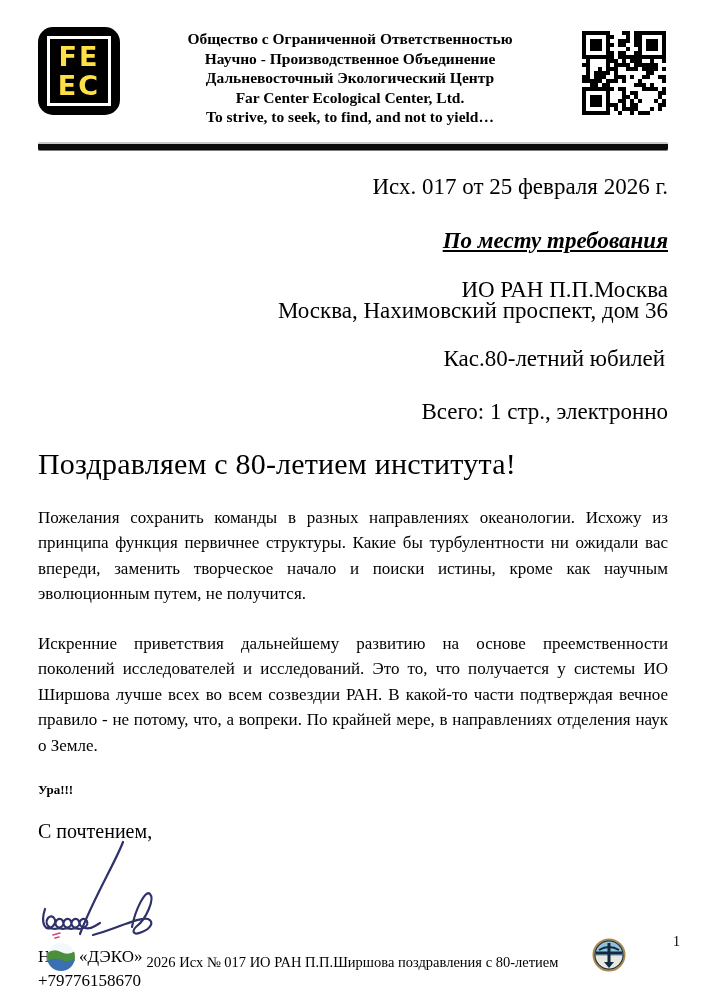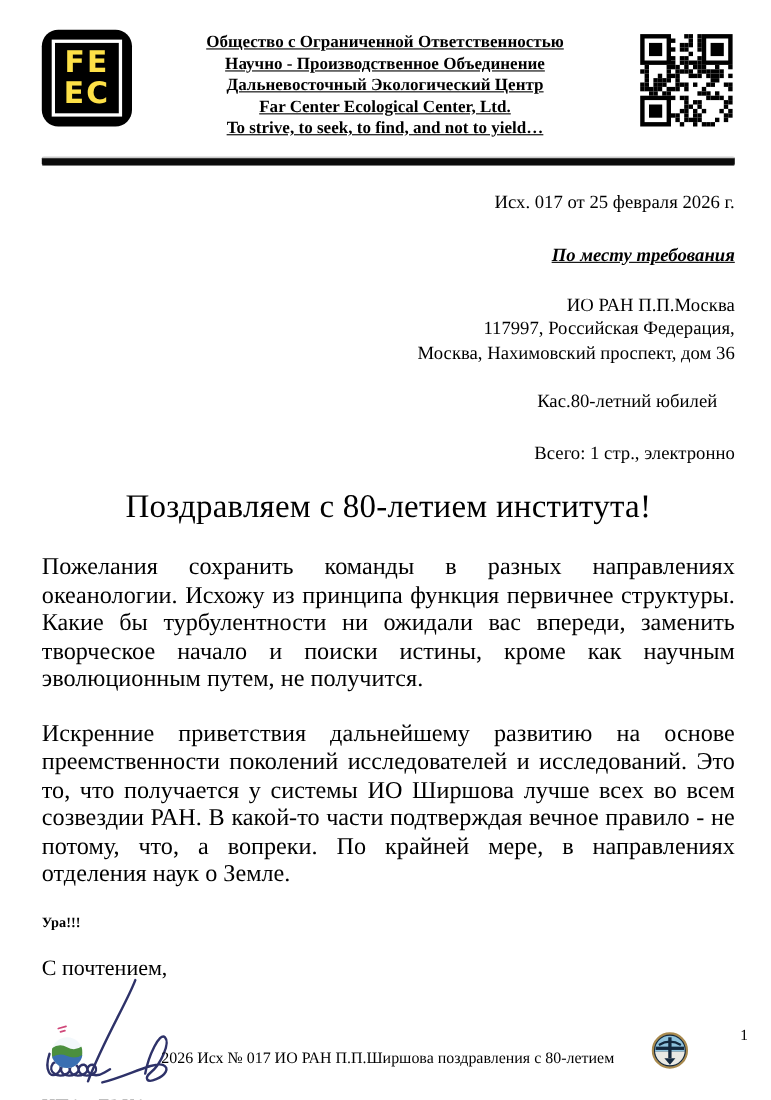--- a/index.html
+++ b/index.html
@@ -55,21 +55,20 @@
     letter-spacing: 2px;
     color: #fde047;
   }
   .org-block {
     flex: 1 1 auto;
     text-align: center;
     font-weight: bold;
     font-size: 15.5px;
     line-height: 19.5px;
     padding: 2px 10px 0 10px;
-    text-decoration: underline;
   }
   .qr-wrap {
     width: 88px;
     height: 88px;
     flex: 0 0 auto;
     margin-top: 2px;
   }
 
   
   .rule {
@@ -77,45 +76,44 @@
     height: 6px;
     background: #0b0b0b;
     border-top: 2px solid #c9c9c9;
     border-bottom: 1px solid #7a7a7a;
     border-radius: 2px;
   }
 
   
   .meta-block {
     text-align: right;
-    font-size: 17px;
+    font-size: 23px;
     font-family: Liberation Serif, serif;
   }
   .ref-line       { margin: 23px 0 0 0; }
   .addressee-line {
     margin: 28px 0 0 0;
     font-weight: bold;
     font-style: italic;
     text-decoration: underline;
   }
   .recipient-block { margin-top: 25px; line-height: 21.5px; }
-  .subject-line    { margin: 24px 16px 0 0; }
+  .subject-line    { margin: 24px 3px 0 0; }
   .total-line      { margin: 27px 0 0 0; }
 
   
   .letter-title {
     margin: 22px 0 0 0;
-    text-align: center;
     font-size: 30px;
     font-weight: normal;
     letter-spacing: 0.2px;
   }
   .para {
     margin: 24px 0 0 0;
-    font-size: 22px;
+    font-size: 17px;
     line-height: 25.5px;
     text-align: justify;
     font-family: Liberation Serif, serif;
   }
   .hurrah-line { margin: 24px 0 0 0; font-size: 13px; font-weight: bold; }
   .closing-line { margin: 22px 0 0 0; font-size: 20px; }
   .signature-svg { display: block; margin: -4px 0 0 0; }
   .signer-block { margin-top: 8px; font-size: 17px; line-height: 23.5px; }
 
   
@@ -318,21 +316,20 @@
         </svg></div>
   </div>
 
   <div class="rule"></div>
 
   <div class="meta-block">
     <p class="ref-line">Исх. 017 от 25 февраля 2026 г.</p>
     <p class="addressee-line">По месту требования</p>
     <div class="recipient-block">
       <div>ИО РАН П.П.Москва</div>
-      <div>117997, Российская Федерация,</div>
       <div>Москва, Нахимовский проспект, дом 36</div>
     </div>
     <p class="subject-line">Кас.80-летний юбилей</p>
     <p class="total-line">Всего: 1 стр., электронно</p>
   </div>
 
   <h1 class="letter-title">Поздравляем с 80-летием института!</h1>
 
   <p class="para">Пожелания сохранить команды в разных направлениях океанологии. Исхожу из принципа функция первичнее структуры. Какие бы турбулентности ни ожидали вас впереди, заменить творческое начало и поиски истины, кроме как научным эволюционным путем, не получится.</p>
   <p class="para">Искренние приветствия дальнейшему развитию на основе преемственности поколений исследователей и исследований. Это то, что получается у системы ИО Ширшова лучше всех во всем созвездии РАН. В какой-то части подтверждая вечное правило - не потому, что, а вопреки. По крайней мере, в направлениях отделения наук о Земле.</p>

